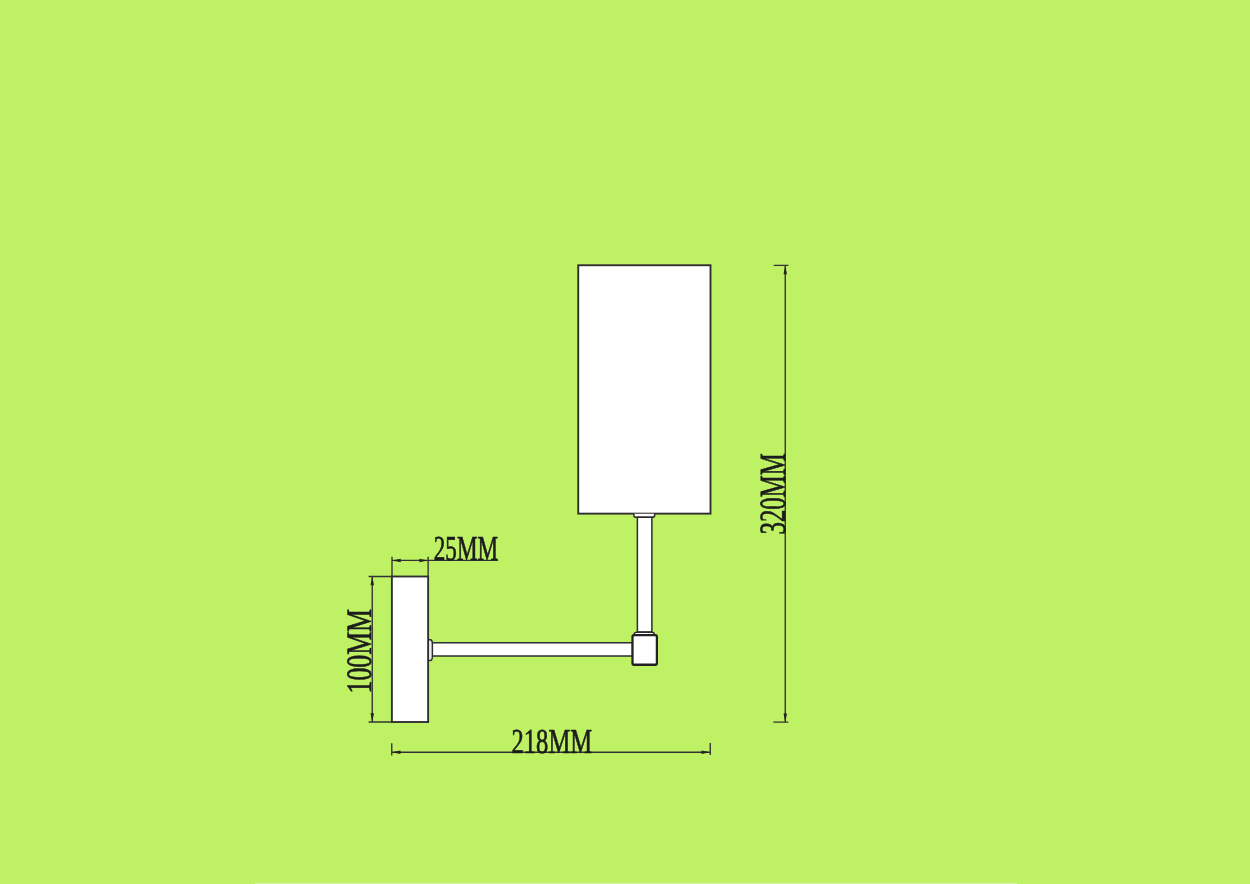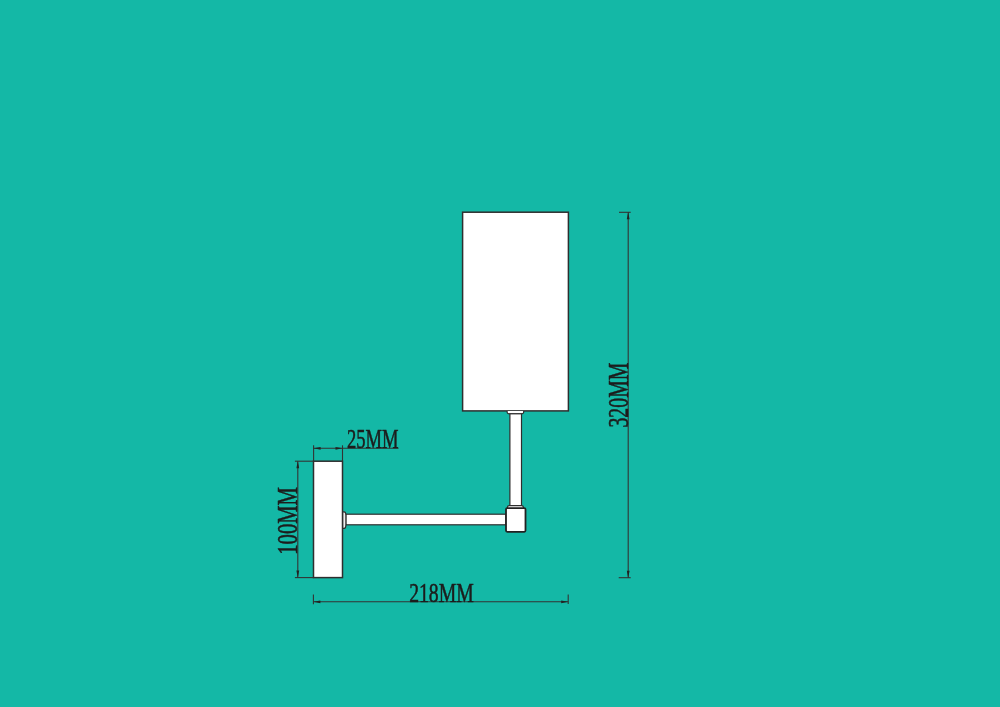--- a/index.html
+++ b/index.html
@@ -1,16 +1,16 @@
 <!DOCTYPE html>
 <html><head>
 <meta charset="utf-8">
 <style>
   html,body{margin:0;padding:0;background:#ffffff;}
-  .canvas{width:1000px;height:707px;position:relative;background:#14b8a6;}
+  .canvas{width:1000px;height:707px;position:relative;background:#bef264;}
   svg{display:block;filter:brightness(1);}
   text{font-family:"Liberation Serif", serif;fill:#1c1c1c;stroke:#1c1c1c;stroke-width:0.55;opacity:0.999;}
 </style>
 </head>
 <body>
 <div class="canvas">
 <svg width="1000" height="707" viewBox="0 0 1000 707">
 
   <rect x="462.6" y="212.2" width="105.8" height="198.7" fill="#ffffff" stroke="#2e2e2e" stroke-width="1.5"></rect>
 

